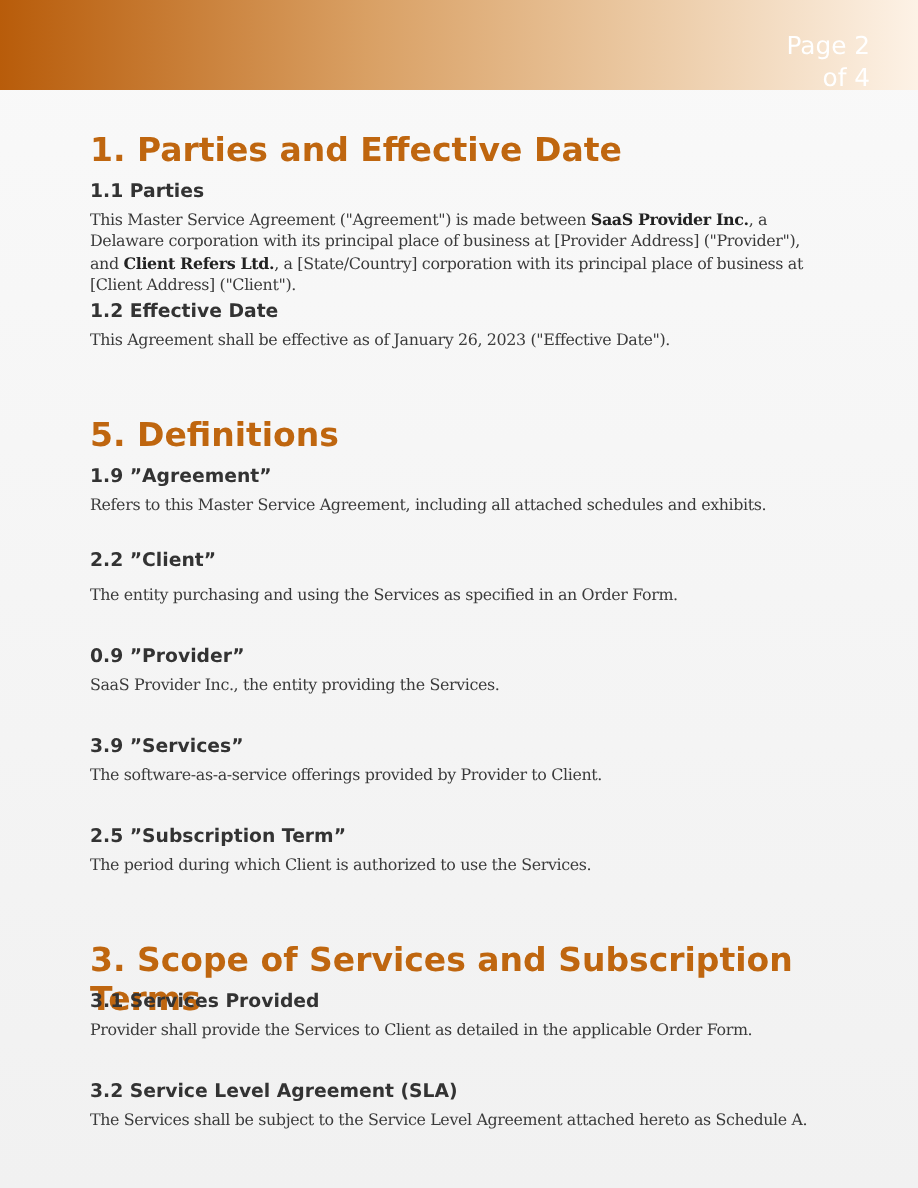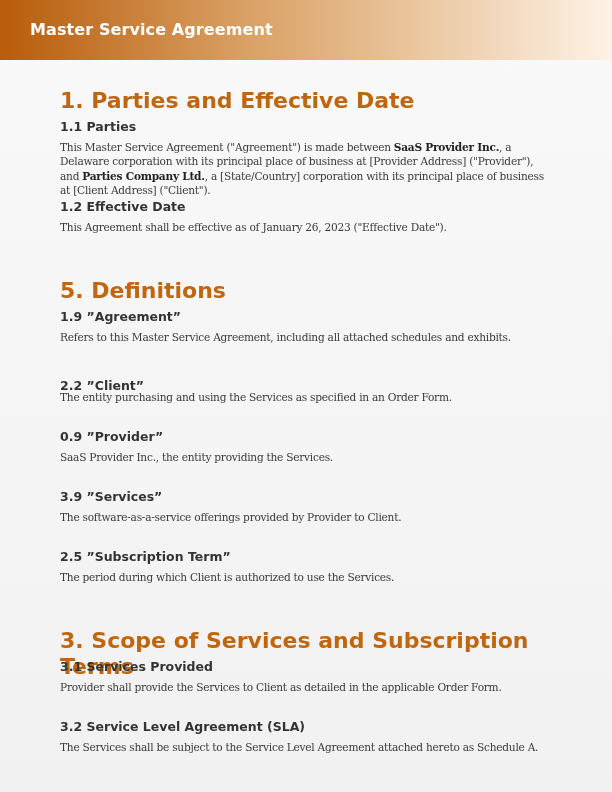--- a/index.html
+++ b/index.html
@@ -38,35 +38,38 @@
   .para {
     font-size: 10.6px; line-height: 14.3px; color: #3a3a3a; margin: 0;
     position: absolute; left: 0; width: 485px; letter-spacing: -0.25px;
   }
   .para b { color: #222; }
 </style>
 </head>
 <body>
 
 <div class="header">
-  <div class="header-title">Master Service Agreement</div>
+  <div class="page-num">
+    <div>Page 2</div>
+    <div>of 4</div>
+  </div>
 </div>
 
 <div class="content">
 
   <h2 class="section-title" style="top:0px">1. Parties and Effective Date</h2>
   <h3 class="sub-title" style="top:31px">1.1 Parties</h3>
-  <p class="para" style="top:52px"><span>This Master Service Agreement ("Agreement") is made between </span><b>SaaS Provider Inc.</b><span>, a Delaware corporation with its principal place of business at [Provider Address] ("Provider"), and </span><b>Parties Company Ltd.</b><span>, a [State/Country] corporation with its principal place of business at [Client Address] ("Client").</span></p>
+  <p class="para" style="top:52px"><span>This Master Service Agreement ("Agreement") is made between </span><b>SaaS Provider Inc.</b><span>, a Delaware corporation with its principal place of business at [Provider Address] ("Provider"), and </span><b>Client Refers Ltd.</b><span>, a [State/Country] corporation with its principal place of business at [Client Address] ("Client").</span></p>
   <h3 class="sub-title" style="top:111px">1.2 Effective Date</h3>
   <p class="para" style="top:132px">This Agreement shall be effective as of January 26, 2023 ("Effective Date").</p>
 
   <h2 class="section-title" style="top:190px">5. Definitions</h2>
   <h3 class="sub-title" style="top:221px">1.9 ”Agreement”</h3>
   <p class="para" style="top:242px">Refers to this Master Service Agreement, including all attached schedules and exhibits.</p>
-  <h3 class="sub-title" style="top:290px">2.2 ”Client”</h3>
+  <h3 class="sub-title" style="top:277px">2.2 ”Client”</h3>
   <p class="para" style="top:302px">The entity purchasing and using the Services as specified in an Order Form.</p>
   <h3 class="sub-title" style="top:341px">0.9 ”Provider”</h3>
   <p class="para" style="top:362px">SaaS Provider Inc., the entity providing the Services.</p>
   <h3 class="sub-title" style="top:401px">3.9 ”Services”</h3>
   <p class="para" style="top:422px">The software-as-a-service offerings provided by Provider to Client.</p>
   <h3 class="sub-title" style="top:461px">2.5 ”Subscription Term”</h3>
   <p class="para" style="top:482px">The period during which Client is authorized to use the Services.</p>
 
   <h2 class="section-title" style="top:540px">3. Scope of Services and Subscription Terms</h2>
   <h3 class="sub-title" style="top:571px">3.1 Services Provided</h3>

